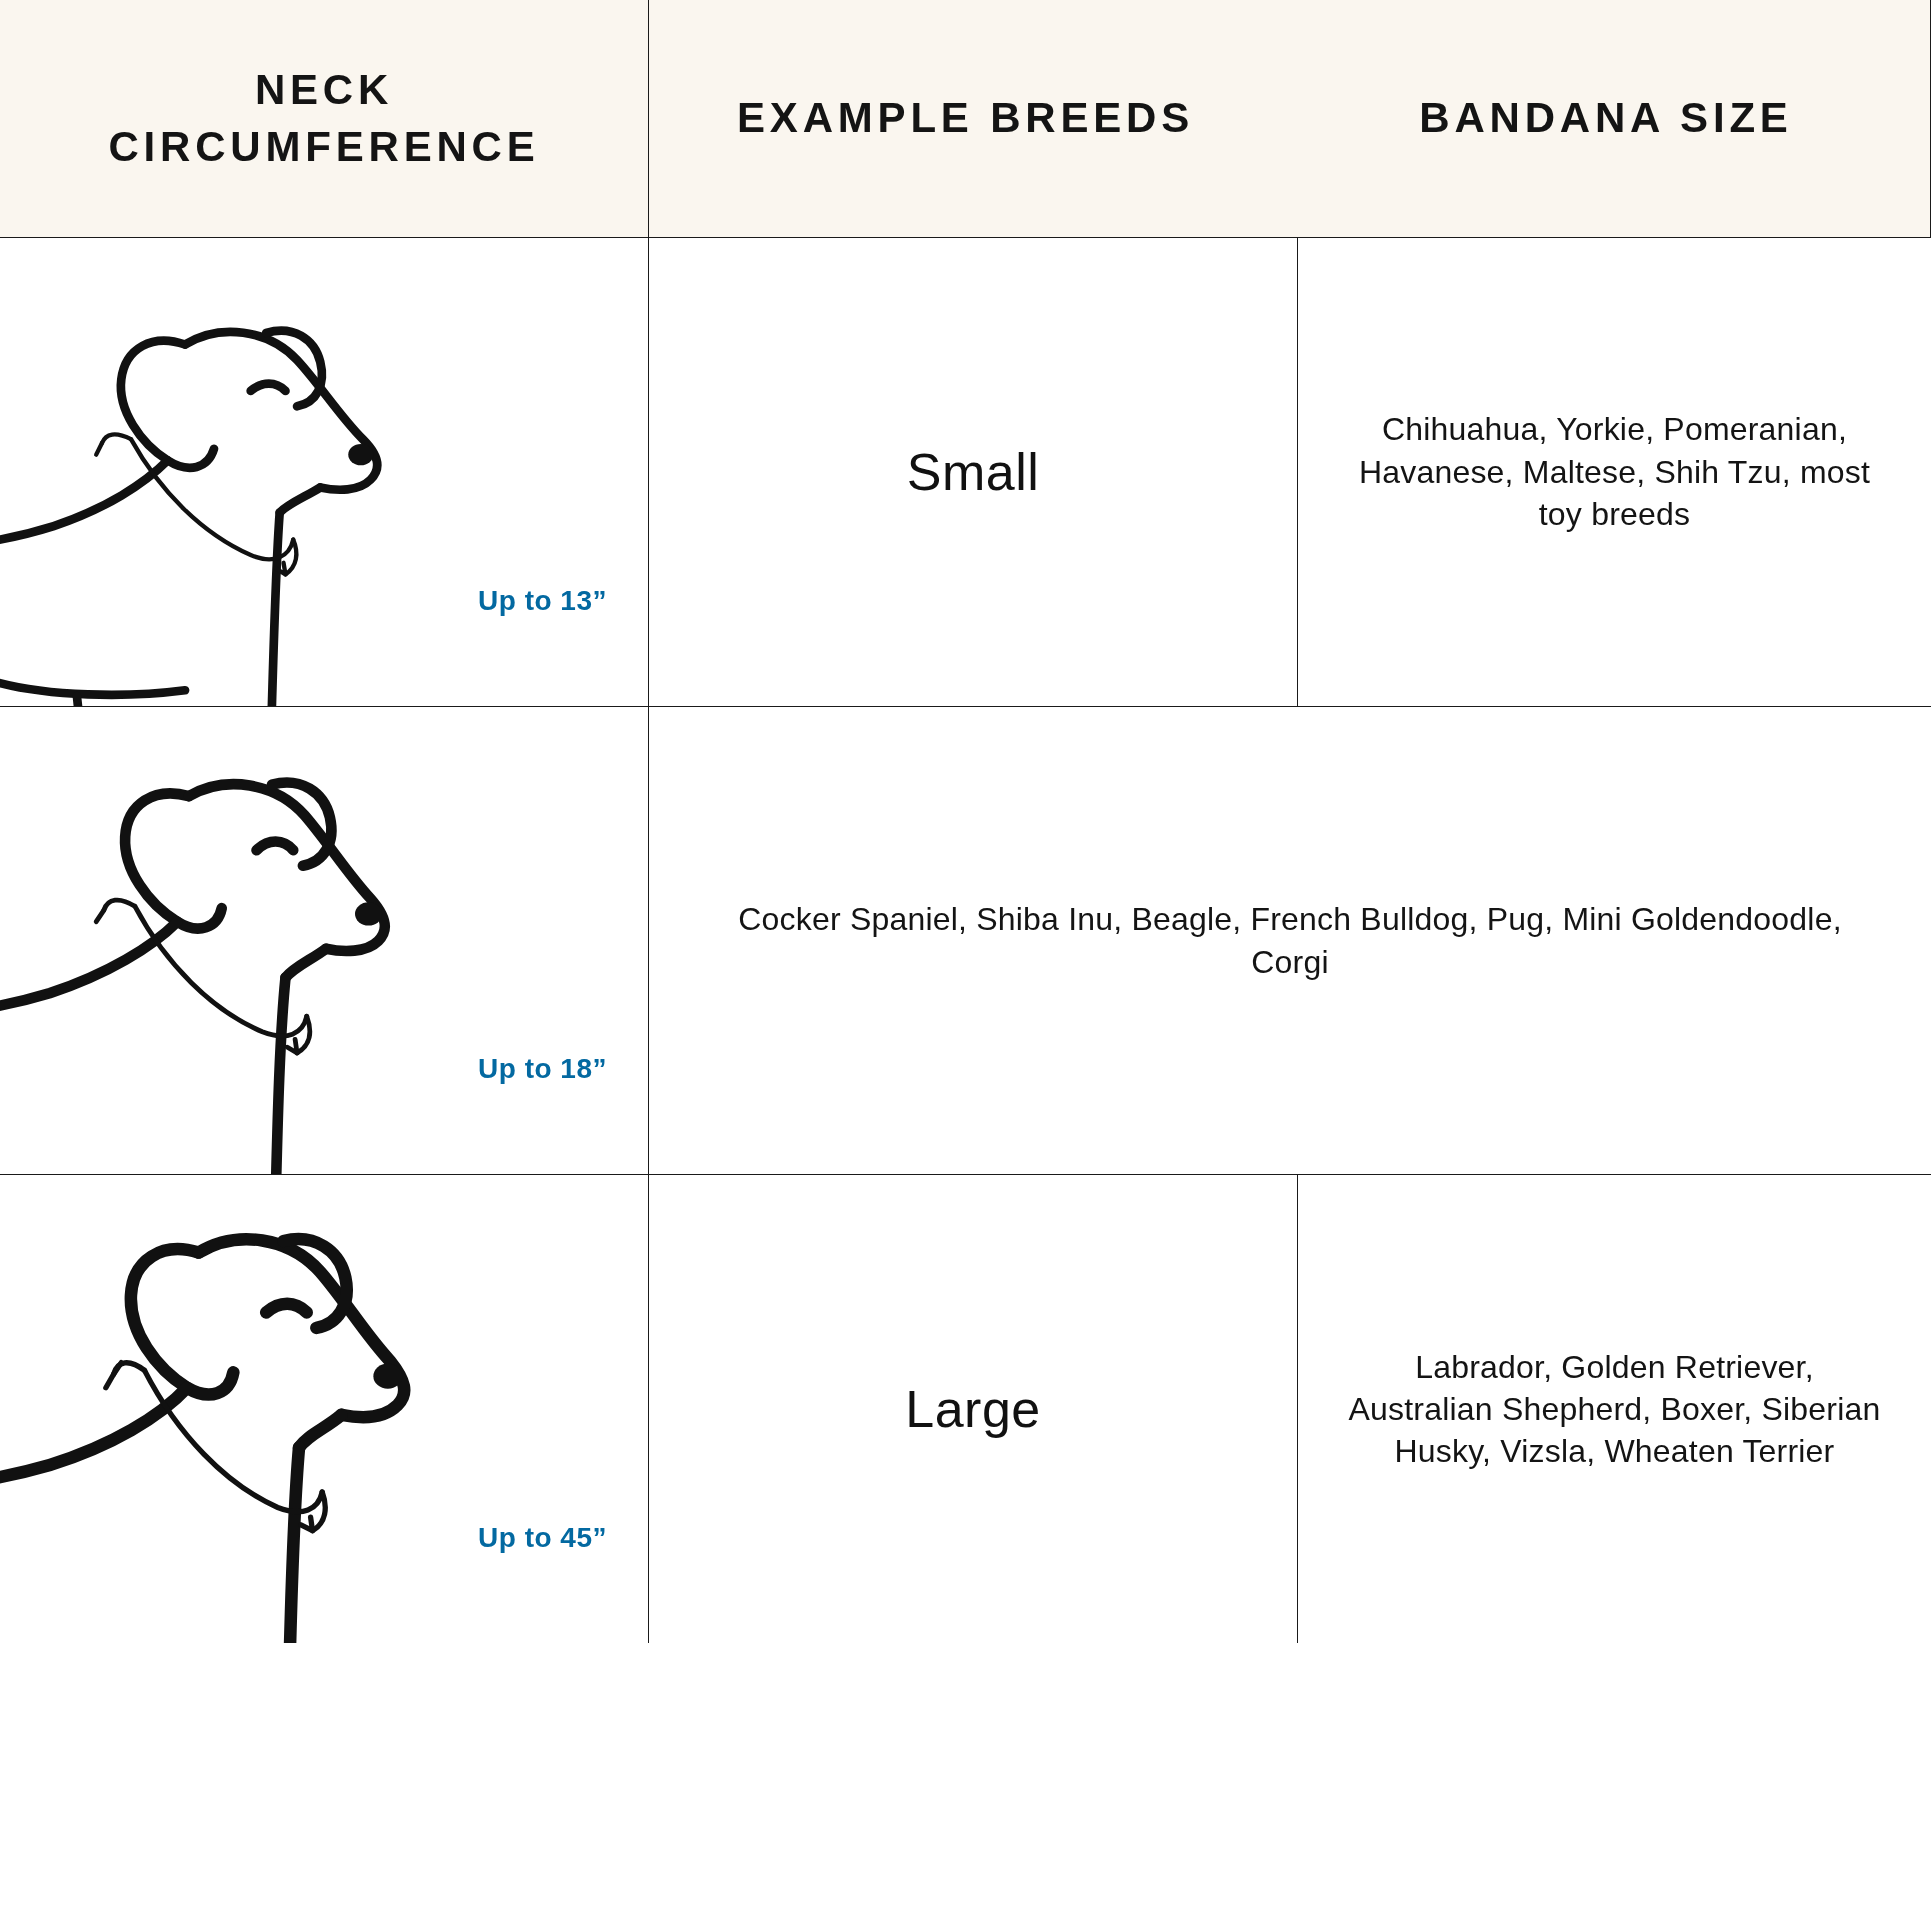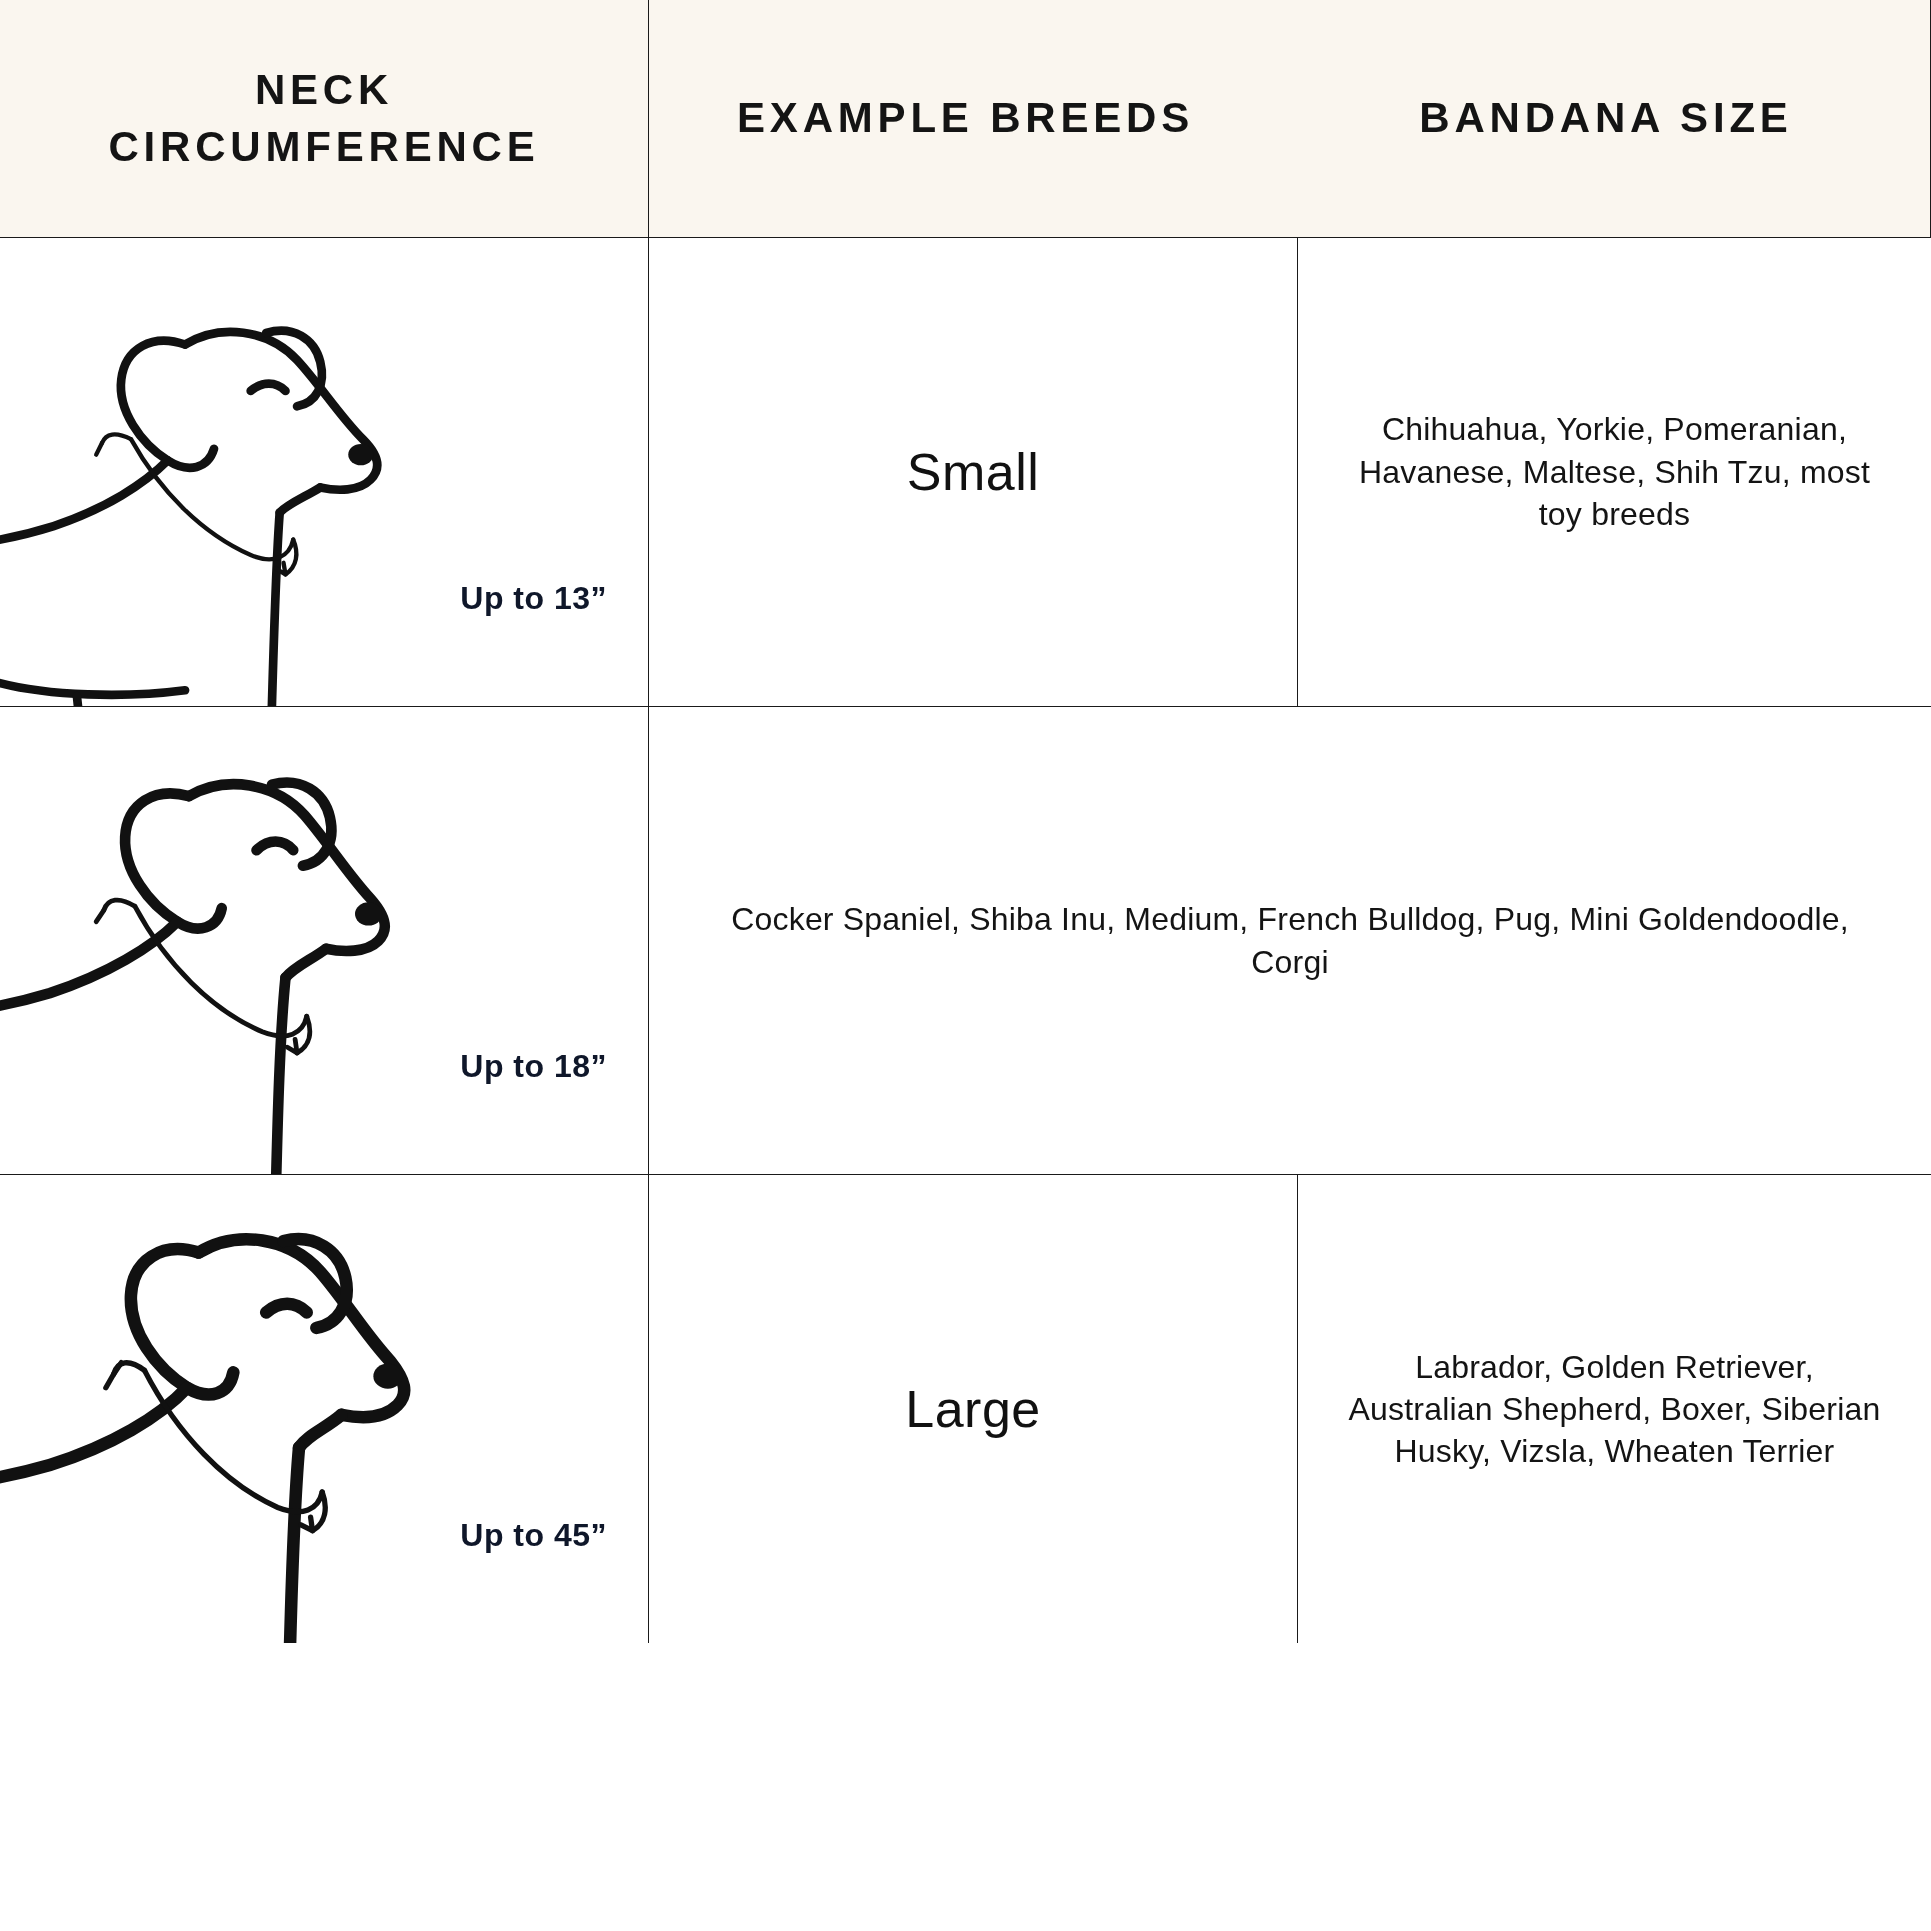--- a/index.html
+++ b/index.html
@@ -80,24 +80,24 @@
     top: 50%;
     transform: translateY(-50%);
     width: 676px;
     height: 541px;
     pointer-events: none;
   }
   .neck-label {
     position: absolute;
     right: 41px;
     bottom: 89px;
-    font-size: 32px;
+    font-size: 28px;
     font-weight: 700;
     letter-spacing: 0.5px;
-    color: #0f172a;
+    color: #0369a1;
   }
 
   
   .size-label {
     font-size: 52px;
     font-weight: 400;
     letter-spacing: 0.5px;
     color: #111111;
   }
 
@@ -193,21 +193,21 @@
           <path d="M180 244 C 212 304, 260 352, 312 374 C 338 384, 354 376, 358 358"></path>
           <path d="M180 244 C 164 234, 152 236, 148 248"></path>
           <path d="M148 248 L 140 260"></path>
           <path d="M358 358 C 364 374, 362 388, 348 396"></path>
           <path d="M348 396 L 338 390 M348 396 L 346 382"></path>
         </g>
       </svg>
       <div class="neck-label">Up to 18”</div>
     </div>
     <div class="cell col-3">
-      <div class="breeds-text">Cocker Spaniel, Shiba Inu, Medium, French Bulldog, Pug, Mini Goldendoodle, Corgi</div>
+      <div class="breeds-text">Cocker Spaniel, Shiba Inu, Beagle, French Bulldog, Pug, Mini Goldendoodle, Corgi</div>
     </div>
   </div>
 
   <div class="body-row">
     <div class="cell dog-cell col-1 vline-right">
       <svg class="dog-art" viewBox="0 0 700 560" aria-hidden="true">
         <g fill="none" stroke="#111111" stroke-width="13" stroke-linecap="round" stroke-linejoin="round">
           <path d="M246 118 C 208 106, 178 126, 176 162 C 174 200, 202 238, 234 258 C 258 272, 278 264, 282 242"></path>
           <path d="M246 118 C 286 94, 340 102, 372 138 C 398 168, 418 202, 444 230 C 460 250, 464 264, 452 276 C 438 290, 414 290, 394 286"></path>
           <path d="M334 106 C 366 98, 392 116, 398 144 C 404 172, 390 192, 368 196"></path>

